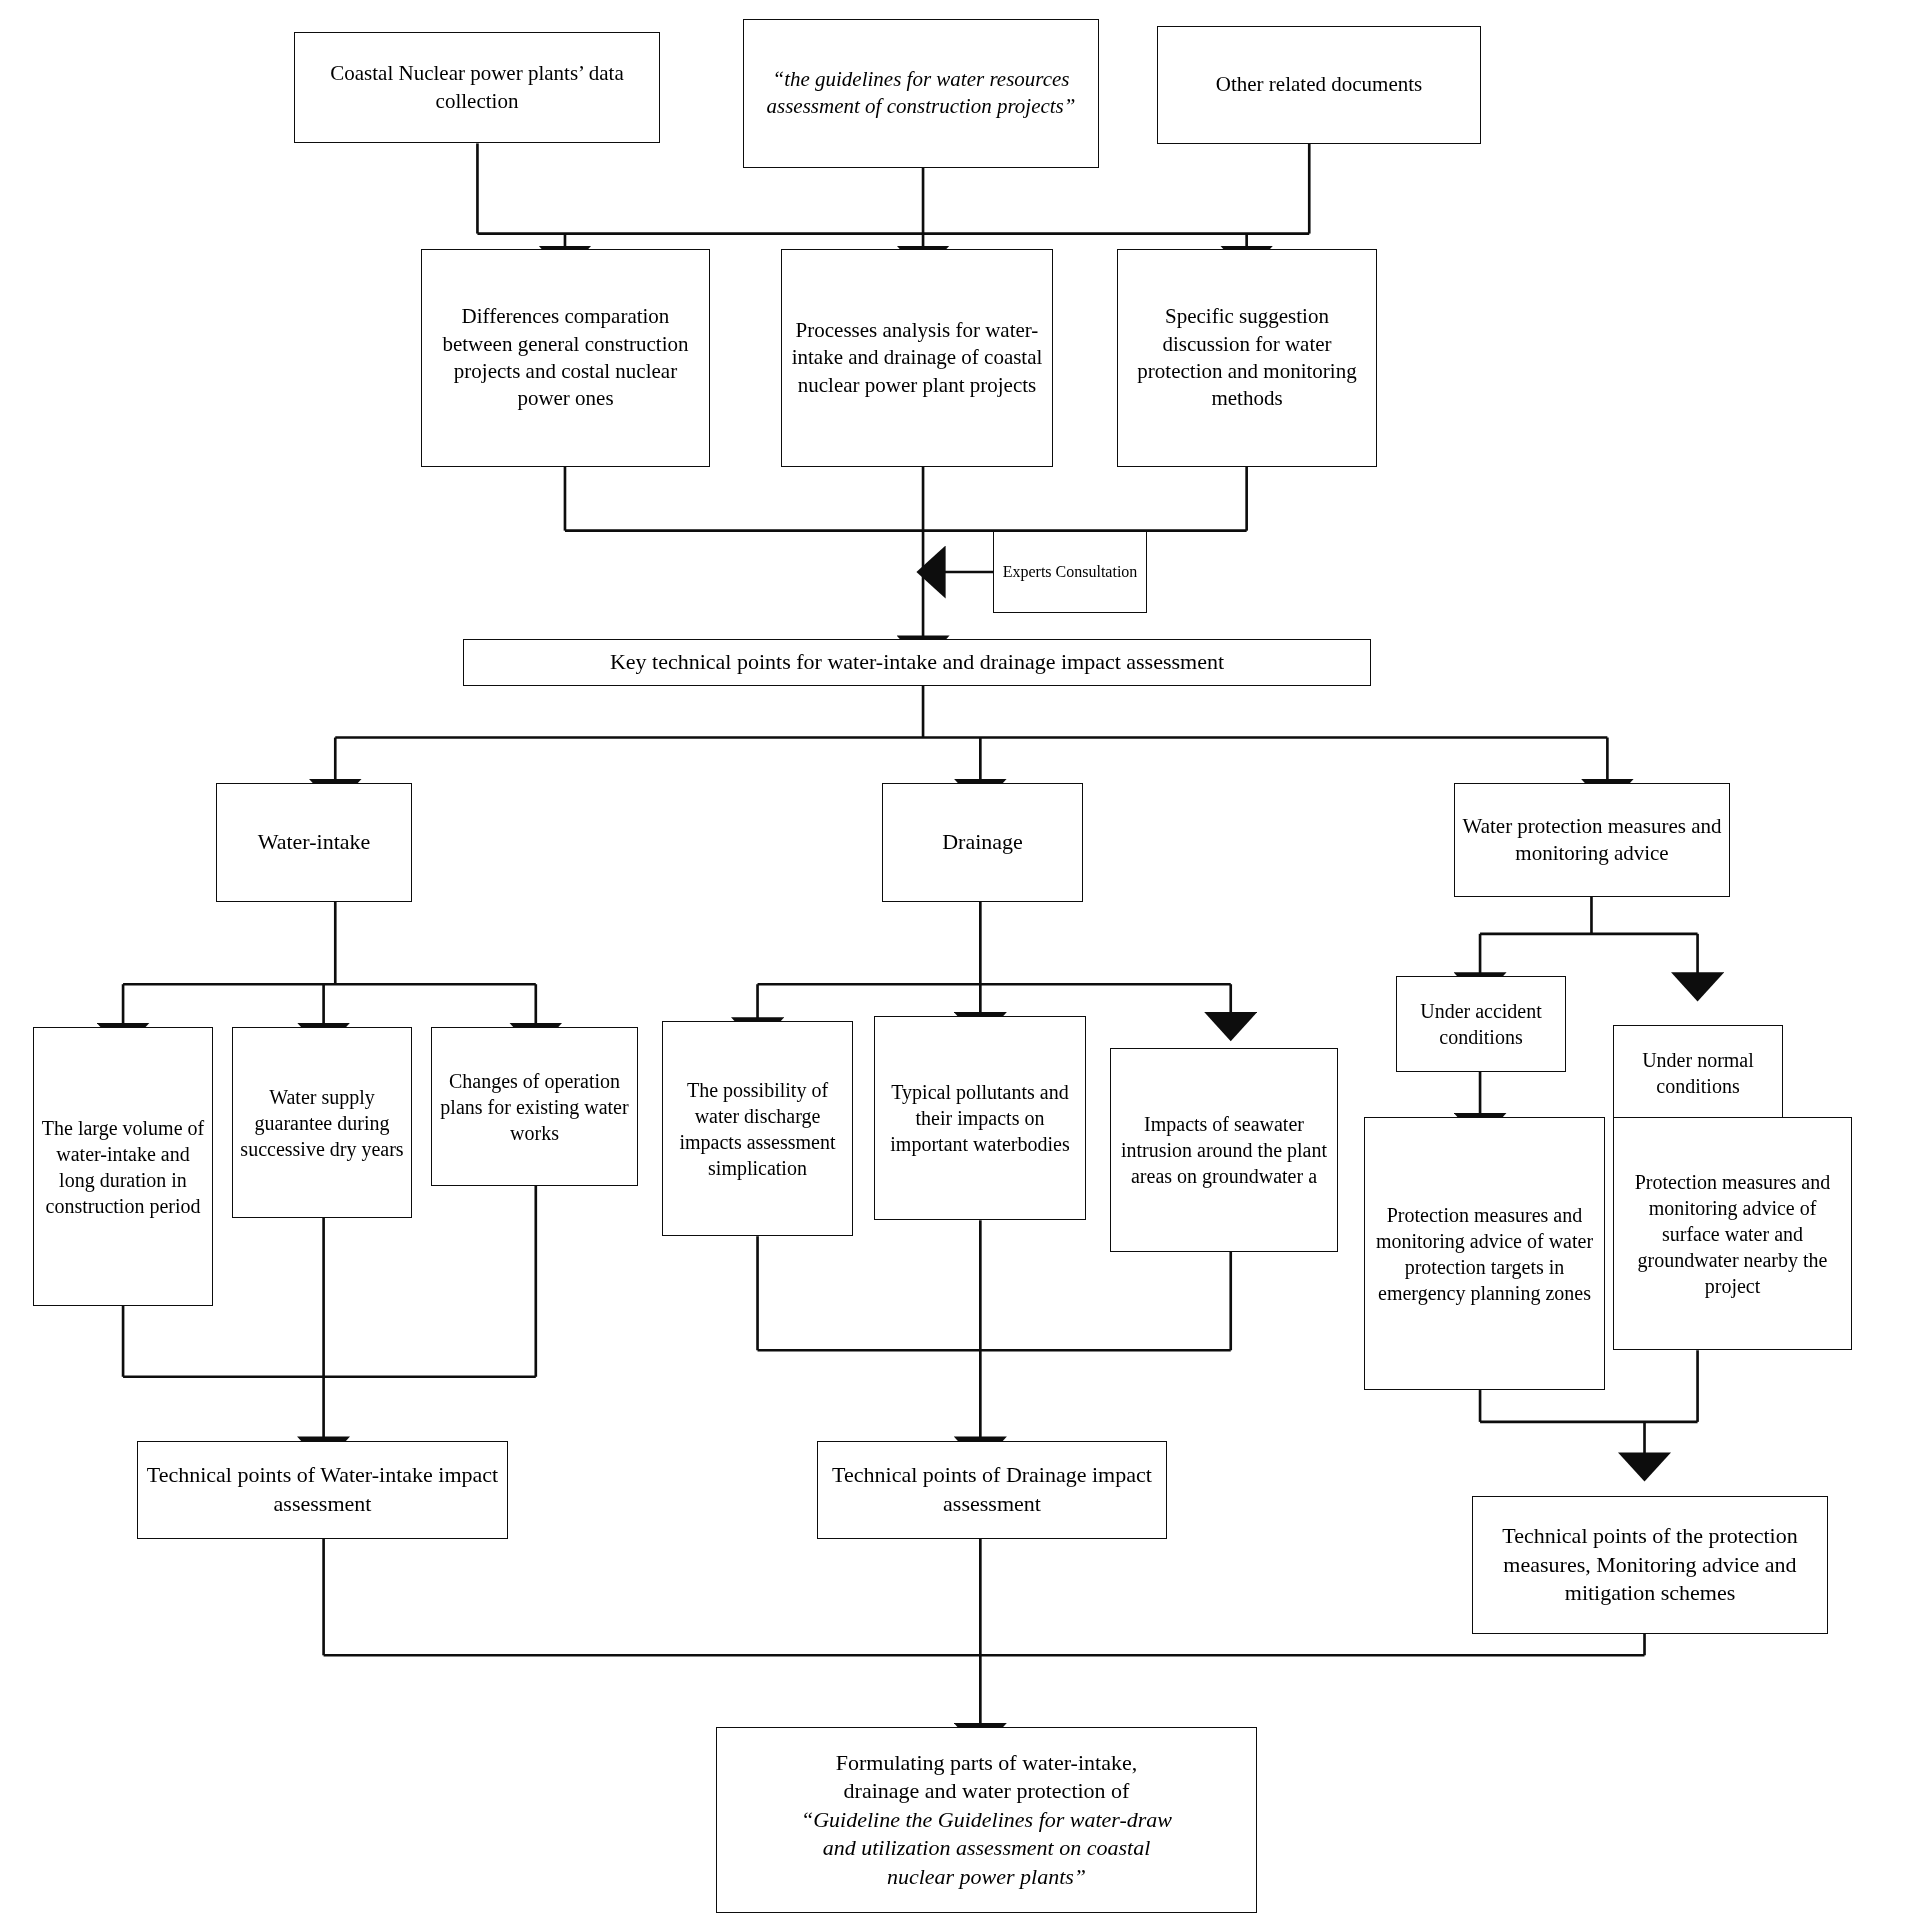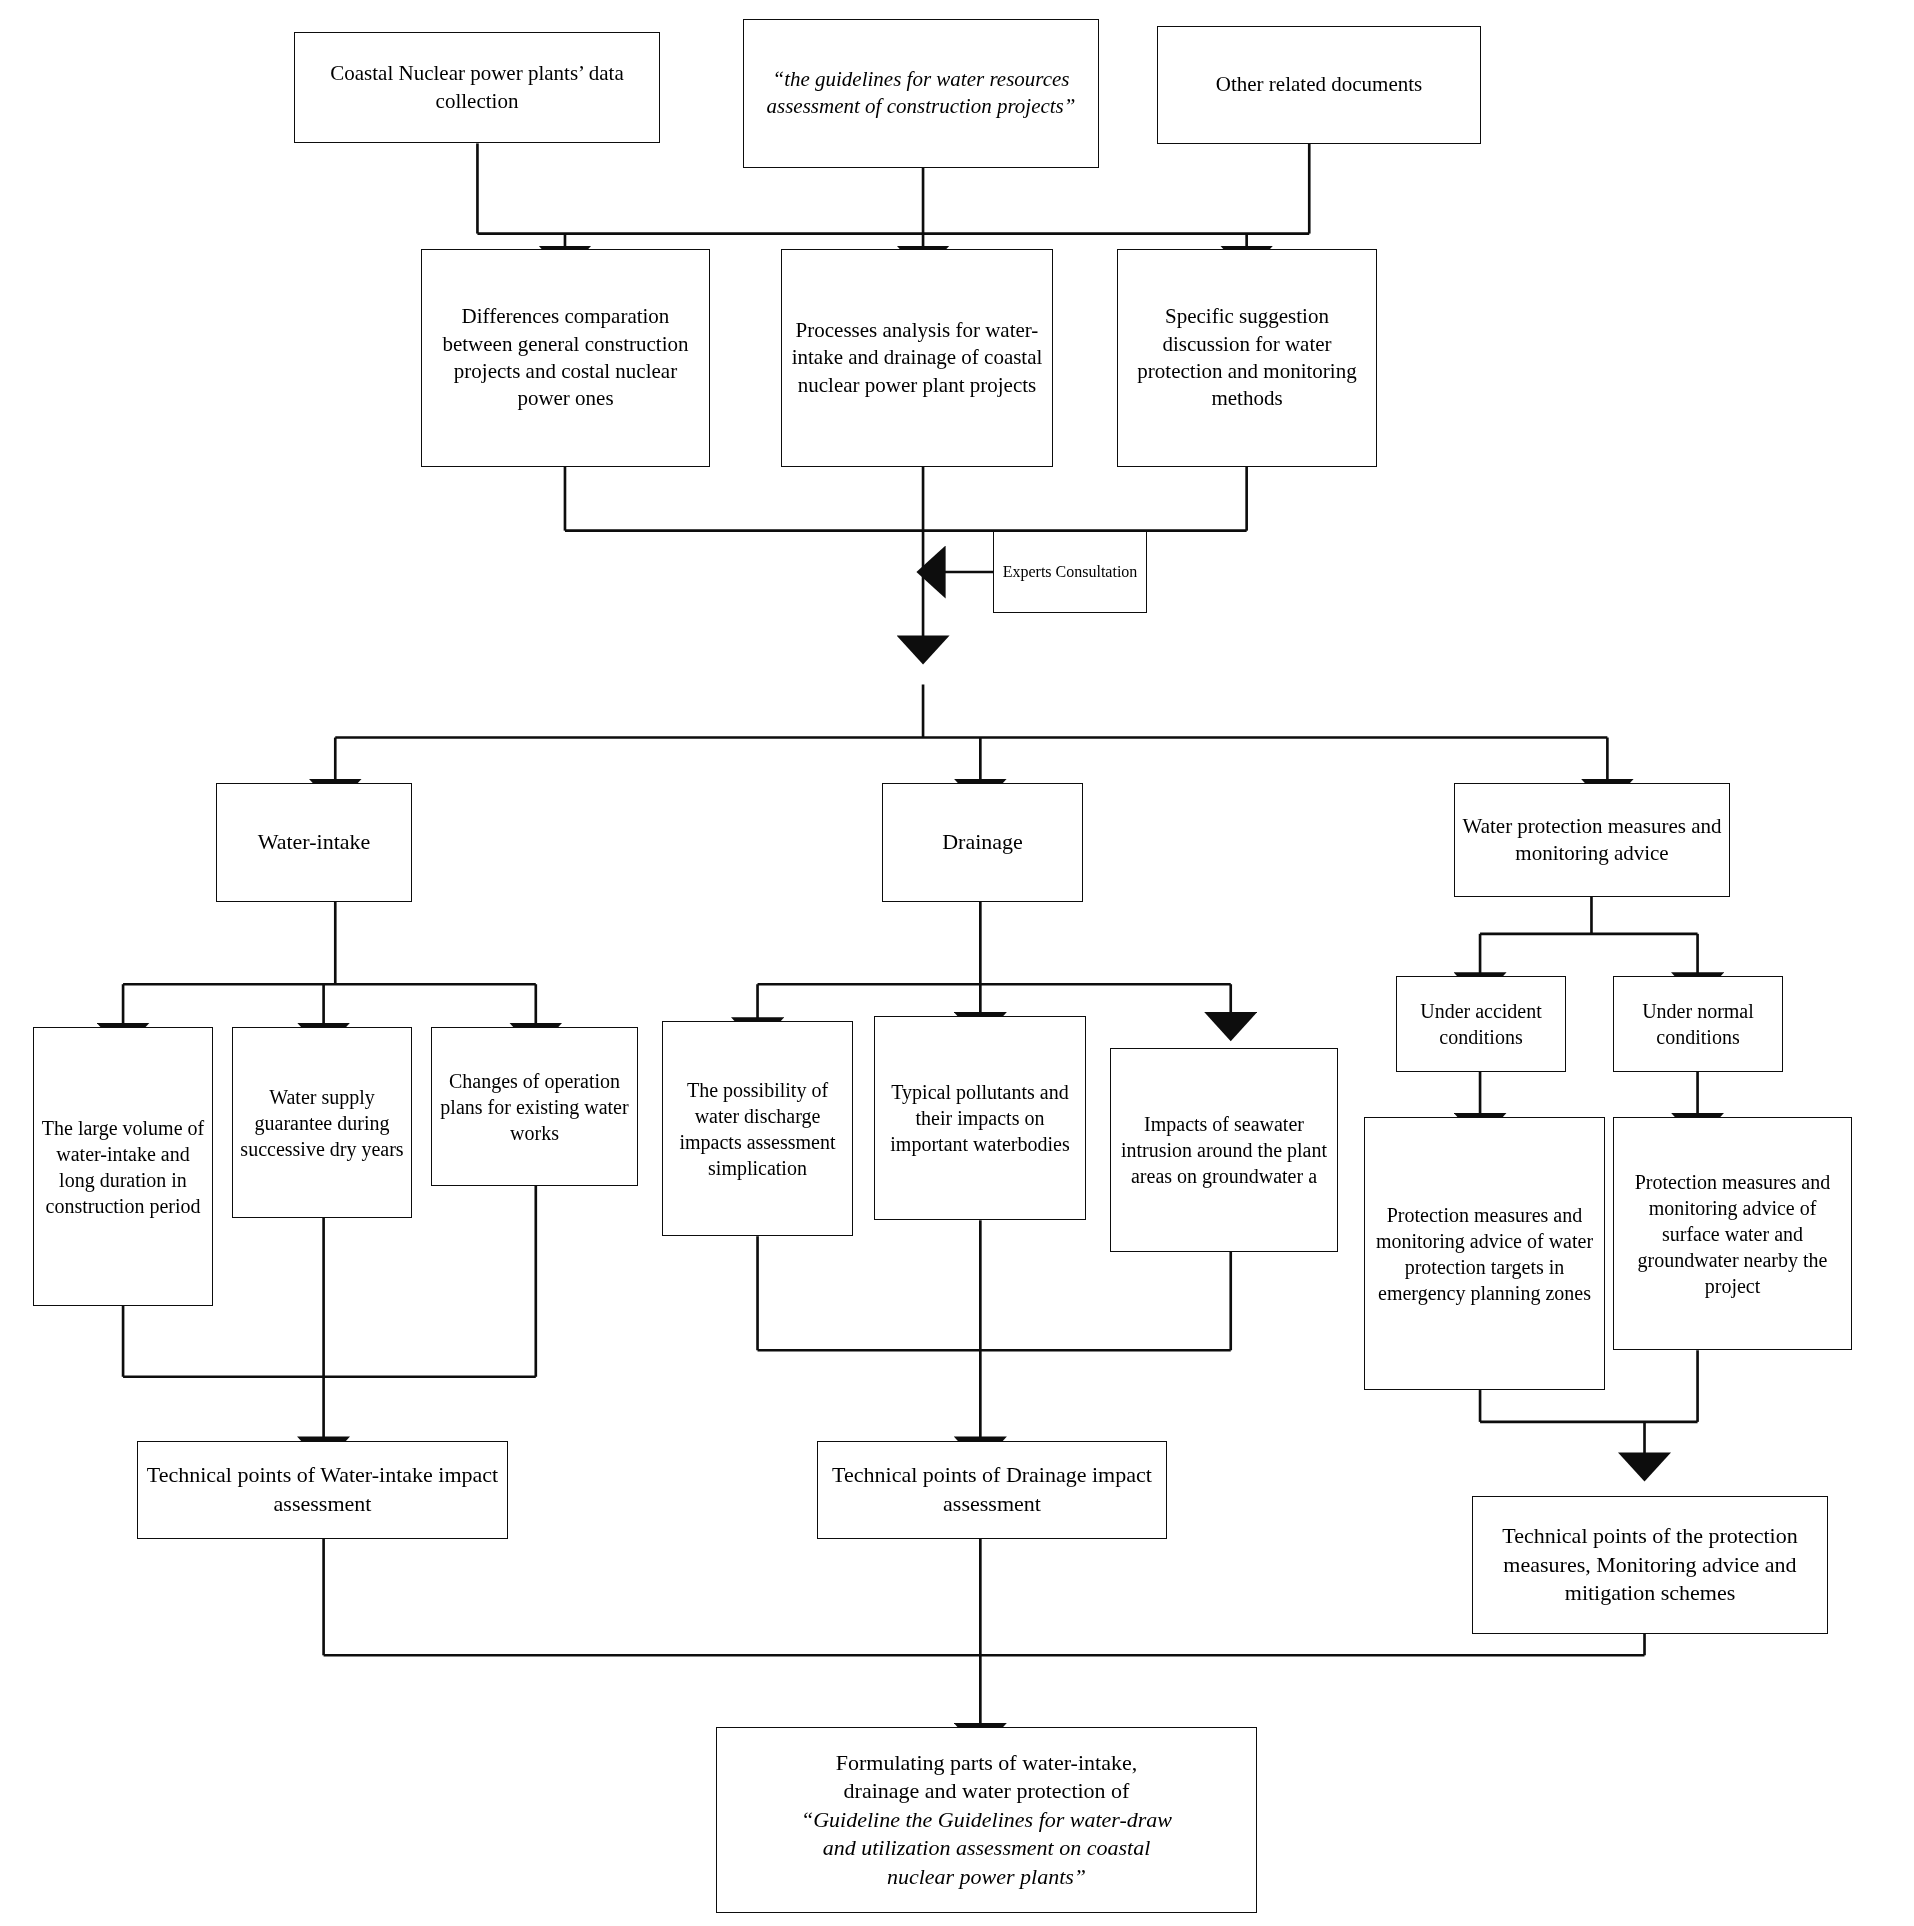--- a/index.html
+++ b/index.html
@@ -119,20 +119,23 @@
   </div>
 
   <div class="node t-md" style="left:1117px;top:249px;width:260px;height:218px;">
     <span>Specific suggestion discussion for water protection and monitoring methods</span>
   </div>
 
   <div class="node t-xs" style="left:993px;top:531px;width:154px;height:82px;">
     <span>Experts Consultation</span>
   </div>
 
+  <div class="node t-lg" style="left:463px;top:639px;width:908px;height:47px;">
+    <span>Key technical points for water-intake and drainage impact assessment</span>
+  </div>
 
   <div class="node t-lg" style="left:216px;top:783px;width:196px;height:119px;">
     <span>Water-intake</span>
   </div>
 
   <div class="node t-lg" style="left:882px;top:783px;width:201px;height:119px;">
     <span>Drainage</span>
   </div>
 
   <div class="node t-md" style="left:1454px;top:783px;width:276px;height:114px;">
@@ -160,21 +163,21 @@
   </div>
 
   <div class="node t-sm" style="left:1110px;top:1048px;width:228px;height:204px;">
     <span>Impacts of seawater intrusion around the plant areas on groundwater a</span>
   </div>
 
   <div class="node t-sm" style="left:1396px;top:976px;width:170px;height:96px;">
     <span>Under accident conditions</span>
   </div>
 
-  <div class="node t-sm" style="left:1613px;top:976px;width:170px;height:96px;justify-content:center;">
+  <div class="node t-sm" style="left:1613px;top:1025px;width:170px;height:96px;justify-content:center;">
     <span>Under normal conditions</span>
   </div>
 
   <div class="node t-sm" style="left:1364px;top:1117px;width:241px;height:273px;">
     <span>Protection measures and monitoring advice of water protection targets in emergency planning zones</span>
   </div>
 
   <div class="node t-sm" style="left:1613px;top:1117px;width:239px;height:233px;">
     <span>Protection measures and monitoring advice of surface water and groundwater nearby the project</span>
   </div>

